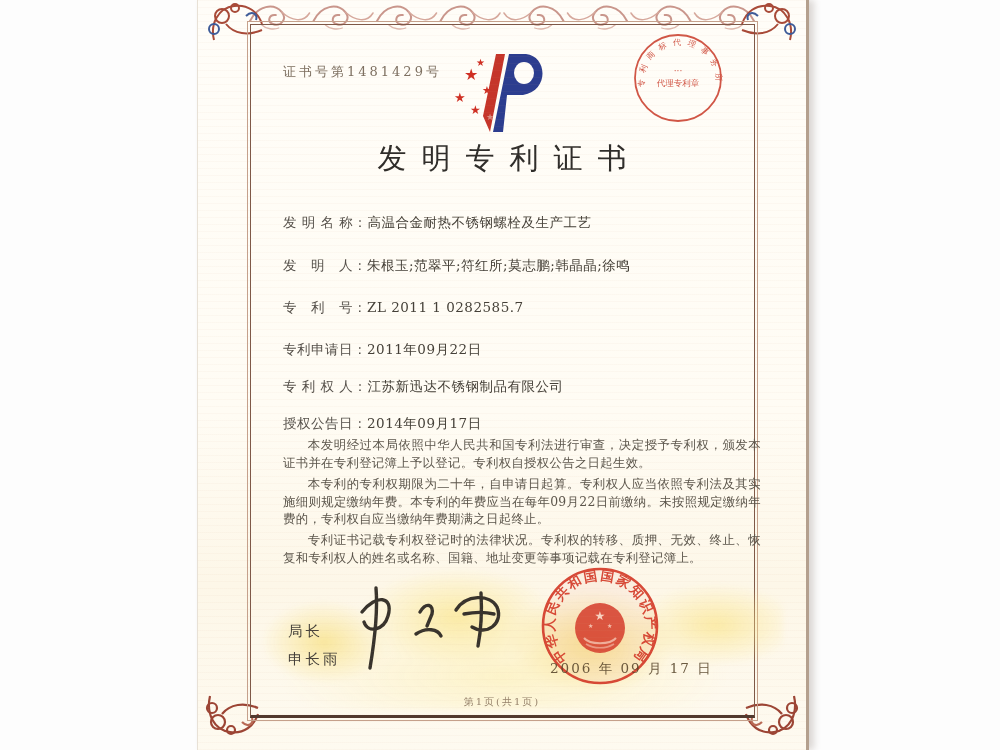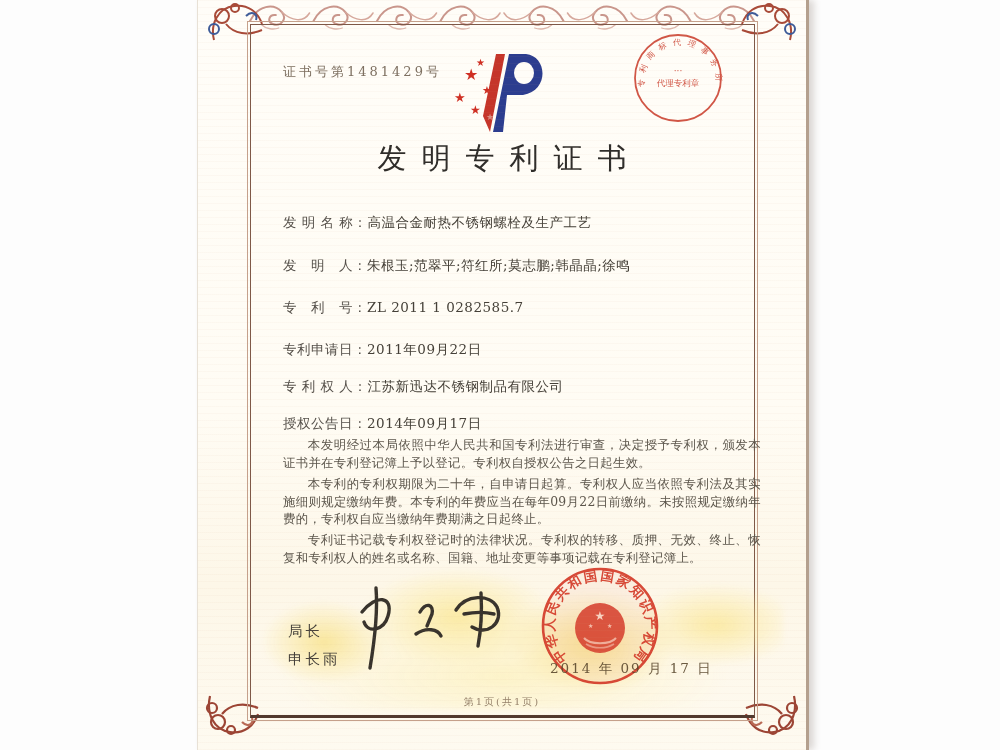--- a/index.html
+++ b/index.html
@@ -170,21 +170,21 @@
         <path d="M26,30 C40,12 58,14 52,34 C48,48 32,52 28,40"></path>
         <path d="M40,6 C42,30 38,62 34,86"></path>
         <path d="M84,30 C90,20 98,22 96,32 L91,44"></path>
         <path d="M80,52 C90,45 102,47 105,54"></path>
         <path d="M120,28 C130,12 154,12 161,25 C168,42 150,54 136,45"></path>
         <path d="M145,11 C146,28 145,48 142,64"></path>
         <path d="M128,32 C138,30 150,30 158,32"></path>
       </g>
     </svg>
 
-    <div class="seal-date">2014 年 09 月 17 日</div>
+    <div class="seal-date">2006 年 09 月 17 日</div>
 
     <svg class="seal" viewBox="0 0 128 128">
       <defs>
         <path id="sealRing" d="M 30.5 95.7 A 46 46 0 1 1 97.5 95.7"></path>
       </defs>
       <circle cx="64" cy="64" r="57" fill="rgba(213,64,46,0.05)" stroke="#d5402e" stroke-width="2.6"></circle>
       <text font-size="13.5" font-weight="bold" fill="#d5402e" letter-spacing="2">
         <textPath href="#sealRing" startOffset="50%" text-anchor="middle">中华人民共和国国家知识产权局</textPath>
       </text>
       <g>

